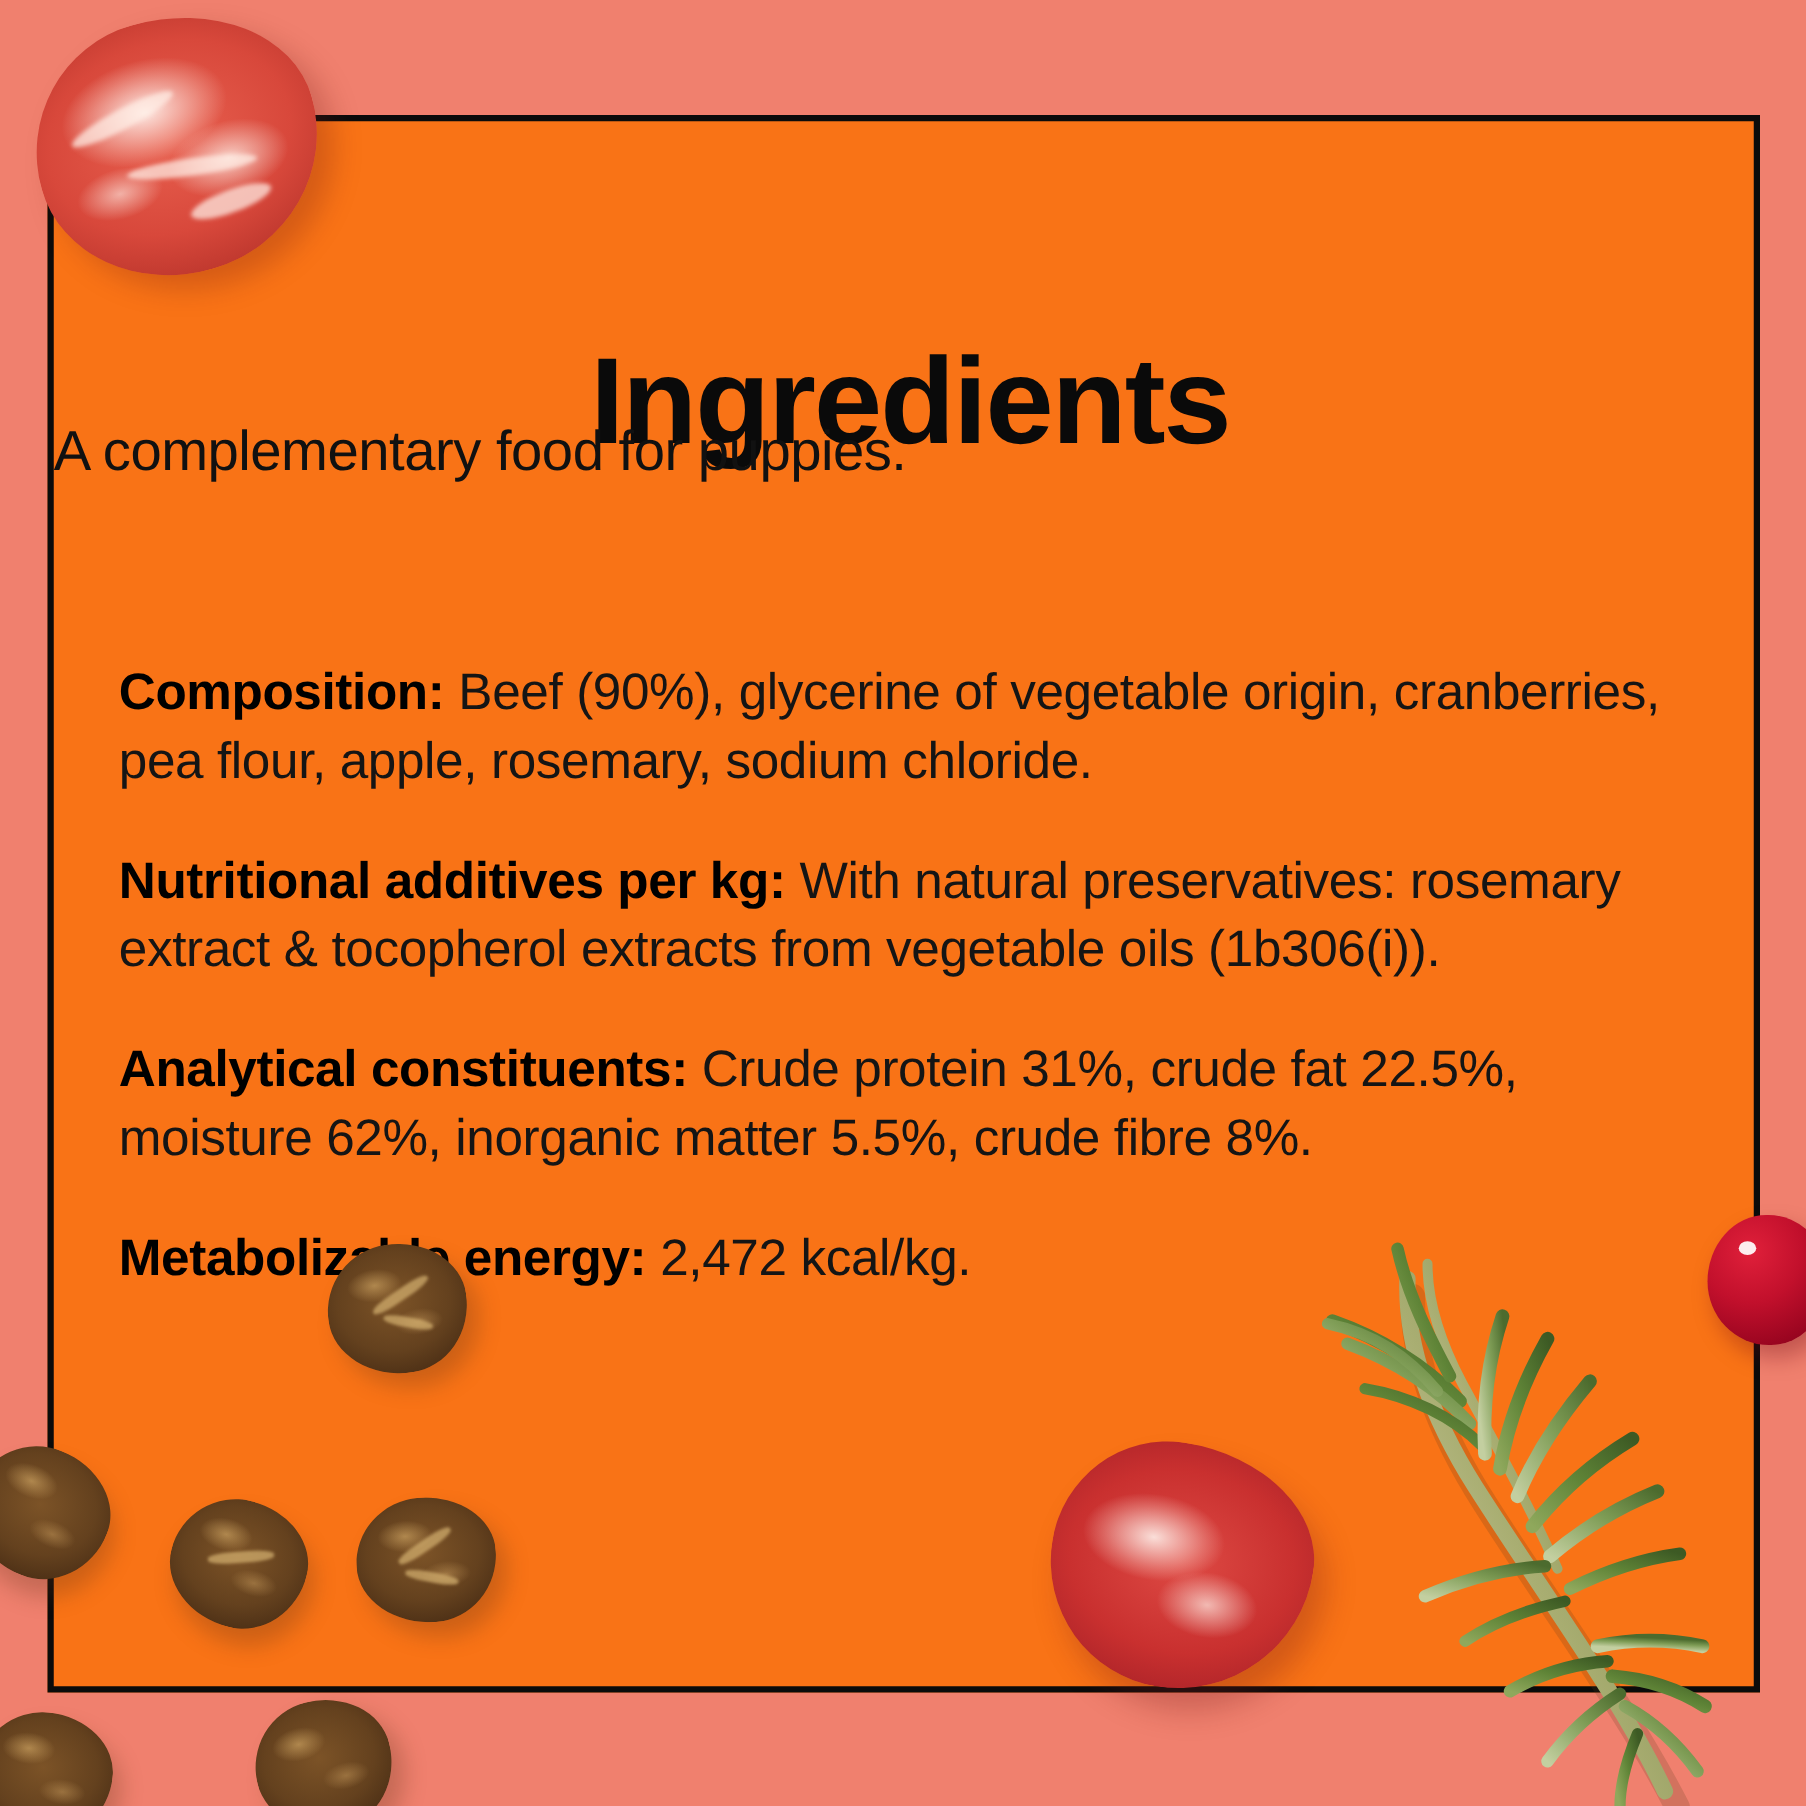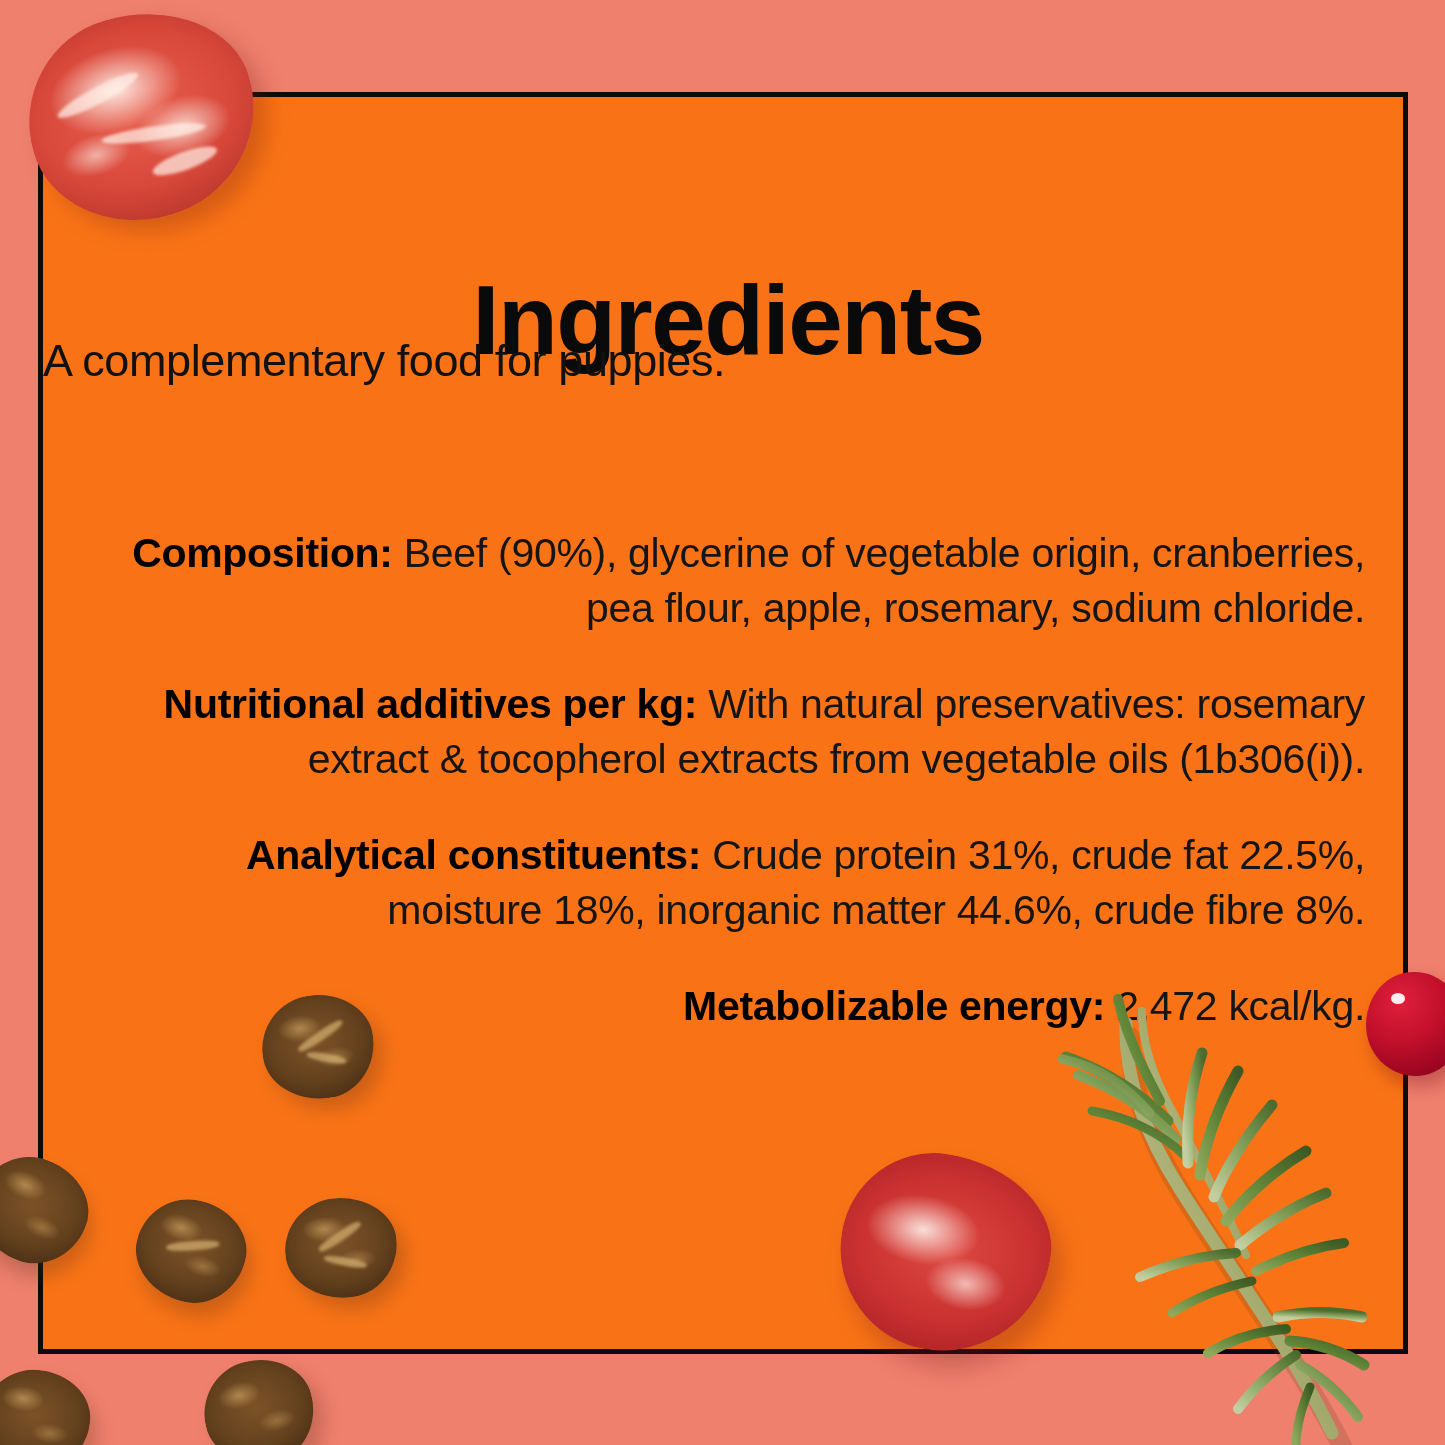--- a/index.html
+++ b/index.html
@@ -80,21 +80,20 @@
     left: 52px;
     width: 1270px;
   }
 
   .section {
     margin-bottom: 36px;
     font-size: 41px;
     line-height: 1.34;
     color: #141414;
     letter-spacing: -0.3px;
-    text-align: right;
   }
   .section:last-child { margin-bottom: 0; }
   .section .lbl {
     font-weight: 700;
     color: #000000;
   }
   .section .val {
     font-weight: 400;
     color: #151515;
   }
@@ -235,21 +234,21 @@
           <span class="val">Beef (90%), glycerine of vegetable origin, cranberries, pea flour, apple, rosemary, sodium chloride.</span>
         </p>
 
         <p class="section">
           <span class="lbl">Nutritional additives per kg:</span>
           <span class="val">With natural preservatives: rosemary extract &amp; tocopherol extracts from vegetable oils (1b306(i)).</span>
         </p>
 
         <p class="section">
           <span class="lbl">Analytical constituents:</span>
-          <span class="val">Crude protein 31%, crude fat 22.5%, moisture 18%, inorganic matter 44.6%, crude fibre 8%.</span>
+          <span class="val">Crude protein 31%, crude fat 22.5%, moisture 62%, inorganic matter 5.5%, crude fibre 8%.</span>
         </p>
 
         <p class="section">
           <span class="lbl">Metabolizable energy:</span>
           <span class="val">2,472 kcal/kg.</span>
         </p>
 
       </div>
     </div>
   </div>

